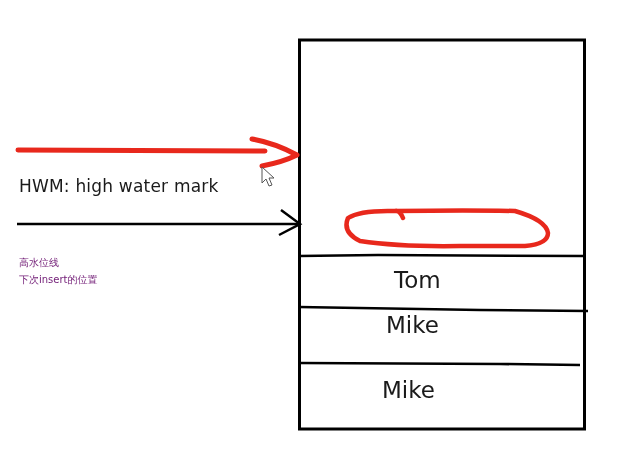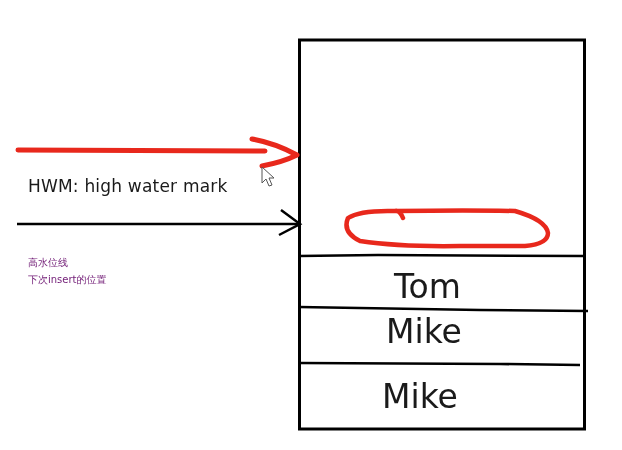--- a/index.html
+++ b/index.html
@@ -1,23 +1,23 @@
 <!DOCTYPE html>
 <html><head>
   <meta charset="utf-8">
   <style>
     html, body { margin: 0; padding: 0; background: #ffffff; }
     body { width: 622px; height: 450px; position: relative; overflow: hidden; font-family: "DejaVu Sans", sans-serif; }
     #canvas { position: absolute; left: 0; top: 0; width: 622px; height: 450px; }
-    .label { position: absolute; color: #1a1a1a; white-space: nowrap; margin-left: 9px; }
+    .label { position: absolute; color: #1a1a1a; white-space: nowrap; }
     .hwm-label { left: 19px; top: 176px; font-size: 17px; letter-spacing: 0.2px; }
     .cn-label { left: 19px; font-size: 10px; color: #701a75; }
     .cn1 { top: 256px; }
     .cn2 { top: 273px; }
-    .row-label { position: absolute; font-size: 33px; color: #1a1a1a; white-space: nowrap; }
+    .row-label { position: absolute; font-size: 23px; color: #1a1a1a; white-space: nowrap; }
     .row-tom { left: 394px; top: 267px; }
     .row-mary { left: 386px; top: 312px; }
     .row-mike { left: 382px; top: 377px; text-align: right; }
   </style>
 </head>
 <body>
 
 <svg id="canvas" width="622" height="450" viewBox="0 0 622 450" xmlns="http://www.w3.org/2000/svg">
 
   <rect x="299.5" y="40" width="285" height="389" fill="none" stroke="#000" stroke-width="3"></rect>

